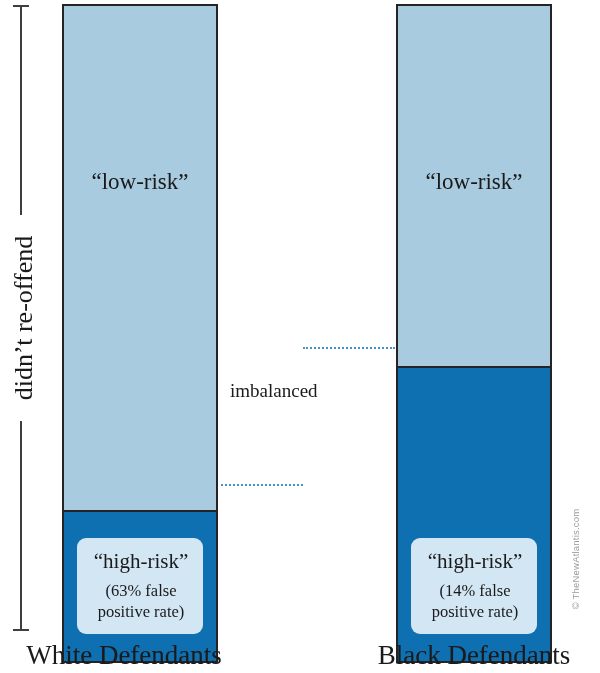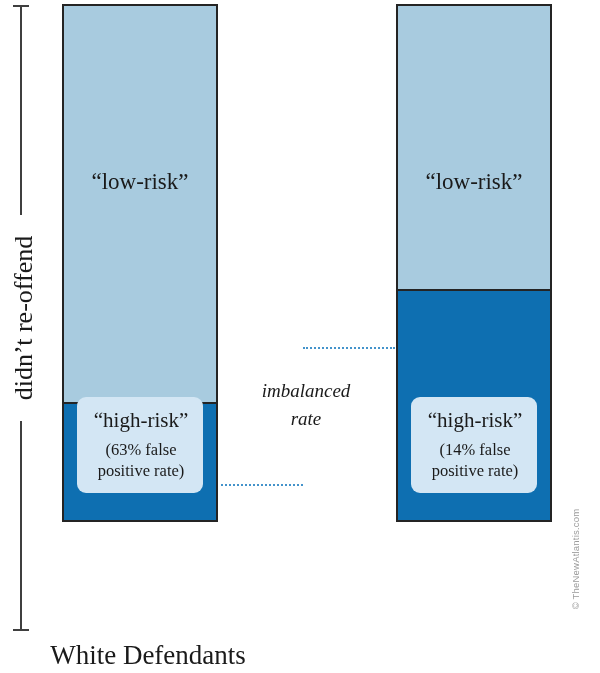--- a/index.html
+++ b/index.html
@@ -25,21 +25,21 @@
   .axis-label{
     position:absolute;left:24px;top:318px;
     width:206px;height:46px;
     transform:translate(-50%,-50%) rotate(-90deg);
     background:#fff;
     display:flex;align-items:center;justify-content:center;
     font-size:26px;white-space:nowrap;
   }
   
   .bar{
-    position:absolute;top:4px;width:156px;height:518px;
+    position:absolute;top:4px;width:156px;height:659px;
     box-sizing:border-box;
     border:2px solid var(--stroke,#242424);
     background:var(--light,#a8cbdf);
   }
   .bar.white{left:62px;}
   .bar.black{left:396px;}
   .seg-high{
     position:absolute;left:0;bottom:0;width:100%;
     box-sizing:border-box;
     background:var(--dark,#0e6fb1);
@@ -62,28 +62,28 @@
   
   .dotted{
     position:absolute;height:0;
     border-top:2px dotted var(--dotted,#4493cb);
   }
   .dotted.white-t{left:221px;top:484px;width:82px;}
   .dotted.black-t{left:303px;top:347px;width:92px;}
   
   .annotation{
     position:absolute;left:230px;top:377px;width:152px;
-    text-align:center;font-style:italic;font-size:19px;line-height:28px;
+    text-align:left;font-size:19px;line-height:28px;
   }
   
   .xlabel{
     position:absolute;top:640px;transform:translateX(-50%);
     font-size:27px;white-space:nowrap;
   }
-  .xlabel.white{left:148px;}
+  .xlabel.white{left:124px;}
   .xlabel.black{left:474px;}
   
   .credit{
     position:absolute;left:575px;top:559px;
     transform:translate(-50%,-50%) rotate(-90deg);
     font-family:"Liberation Sans","DejaVu Sans",sans-serif;
     font-size:9.5px;color:var(--credit,#9a9a9a);
     white-space:nowrap;letter-spacing:0.2px;
   }
 </style>
@@ -121,20 +121,20 @@
         </div>
       </div>
     </div>
   </div>
 
   <div class="dotted white-t"></div>
   <div class="dotted black-t"></div>
 
   <div class="annotation">
     <div>imbalanced</div>
-    <div>rate</div>
   </div>
 
   <div class="xlabel white">White Defendants</div>
+  <div class="xlabel black">Black Defendants</div>
 
   <div class="credit">© TheNewAtlantis.com</div>
 
 </div>
 
 </body></html>

